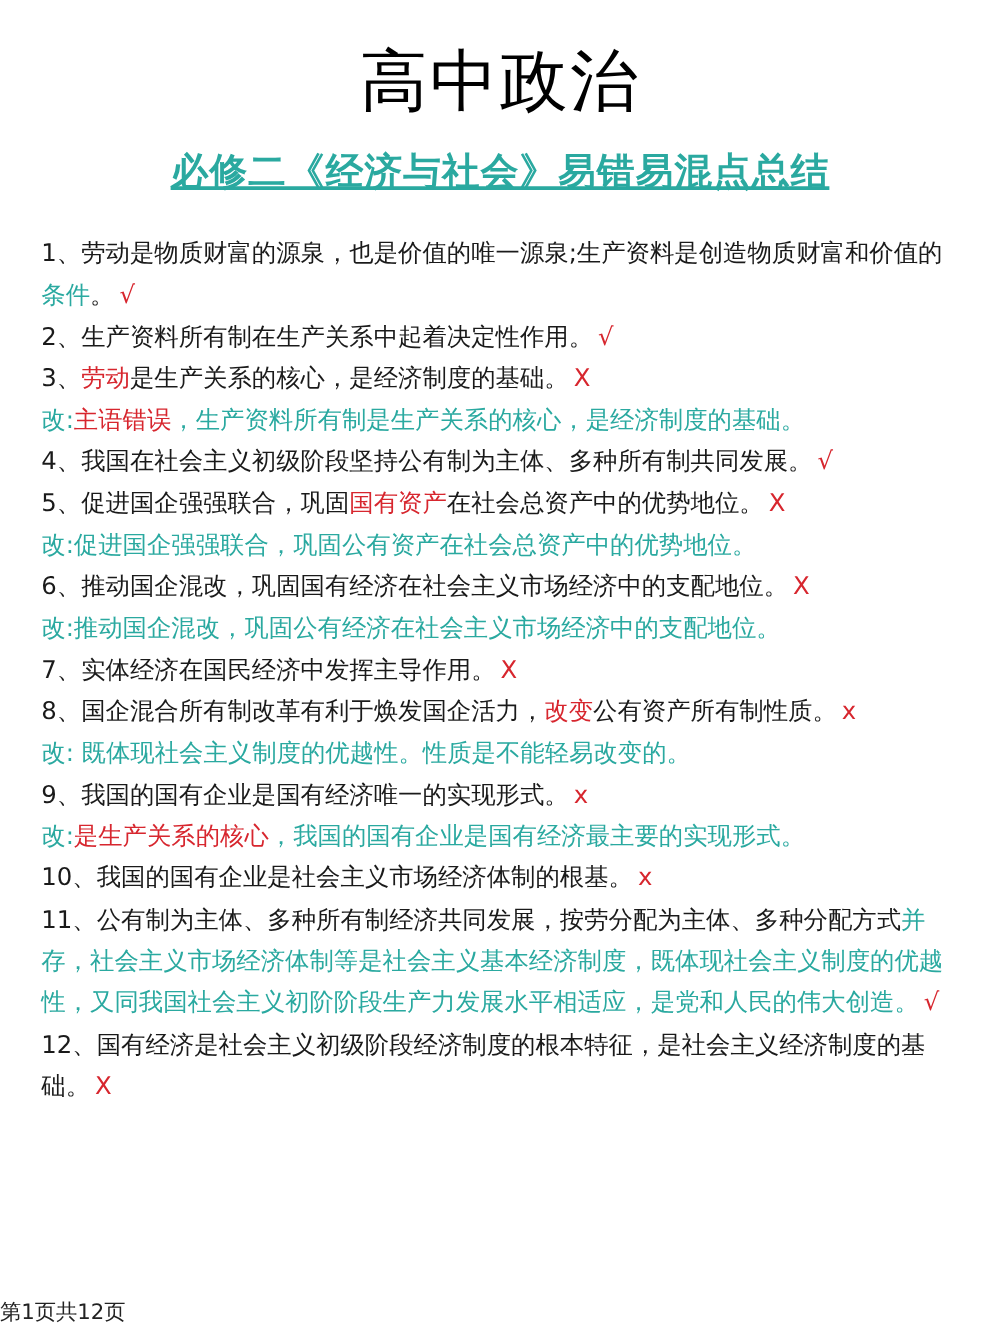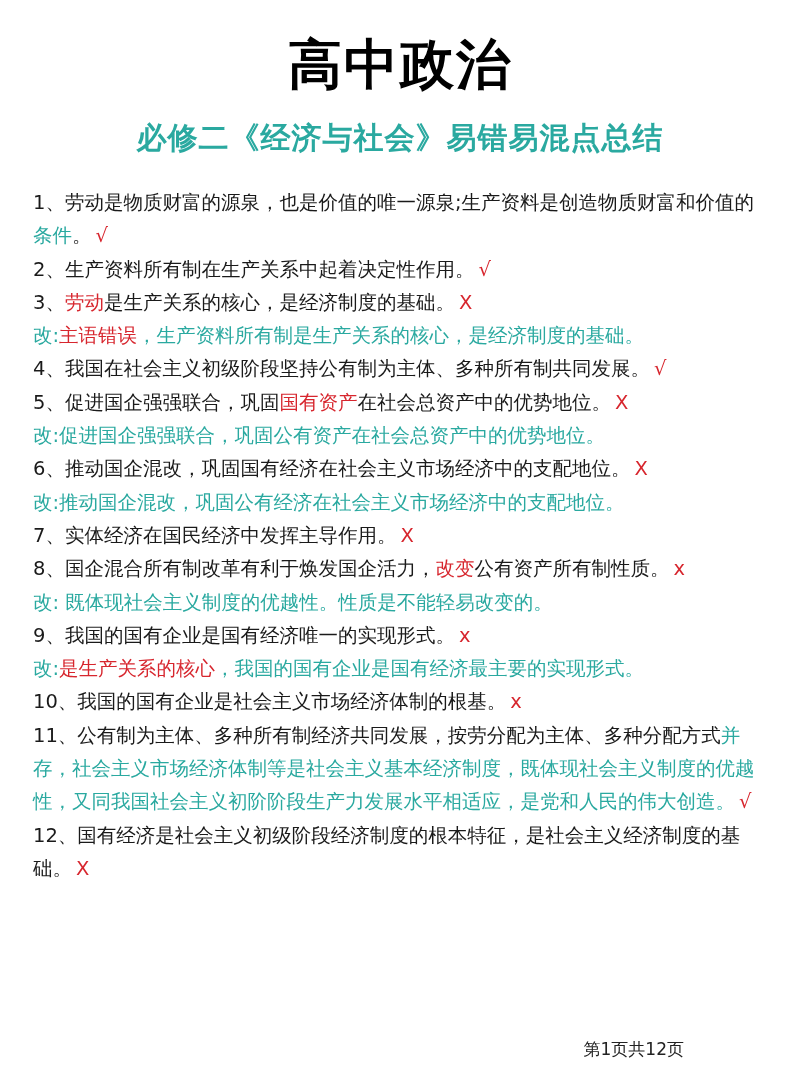--- a/index.html
+++ b/index.html
@@ -1,28 +1,28 @@
 <!DOCTYPE html>
 <html><head>
 <meta charset="utf-8">
 <style>
   html, body { margin: 0; padding: 0; background: #ffffff; }
   body { width: 800px; height: 1067px; position: relative; overflow: hidden;
          font-family: "DejaVu Sans", "Liberation Sans", sans-serif; color: #1a1a1a; }
   .title { position: absolute; top: 30px; left: 0; width: 800px; text-align: center;
-           font-size: 54px; font-weight: bold; color: #000; letter-spacing: 2px; line-height: 70px; }
+           font-size: 54px; font-weight: normal; color: #000; letter-spacing: 2px; line-height: 70px; }
   .subtitle { position: absolute; top: 116px; left: 0; width: 800px; text-align: center;
-              font-size: 30px; font-weight: bold; color: #2aa9a0; line-height: 44px; letter-spacing: 1px; }
+              font-size: 30px; font-weight: bold; color: #2aa9a0; line-height: 44px; letter-spacing: 1px; text-decoration: underline; }
   .content { position: absolute; top: 186px; left: 33px; width: 735px;
              font-size: 19.5px; line-height: 33.3px; }
   .line { white-space: normal; }
   .teal { color: #2aa9a0; }
   .red { color: #d7262e; }
   .mark { color: #d7262e; margin-left: 4px; }
-  .footer { position: absolute; top: 1038px; left: 0; width: 684px; text-align: right;
+  .footer { position: absolute; top: 1038px; left: 0; width: 684px; text-align: left;
             font-size: 17px; color: #222; }
 </style>
 </head>
 <body>
 
 <div class="title">高中政治</div>
 <div class="subtitle">必修二《经济与社会》易错易混点总结</div>
 
 <div class="content">
 

